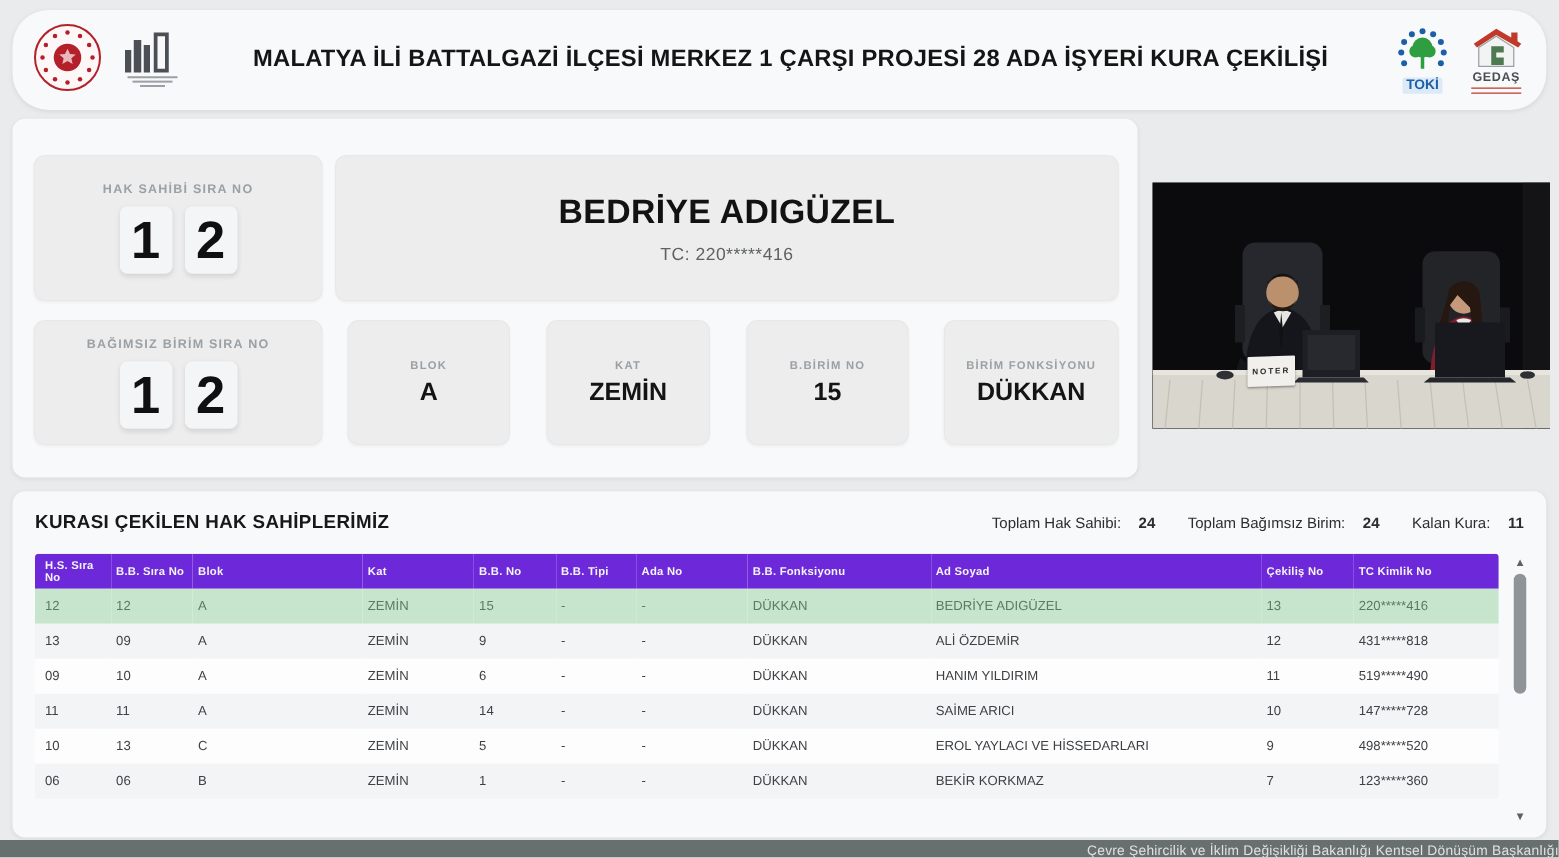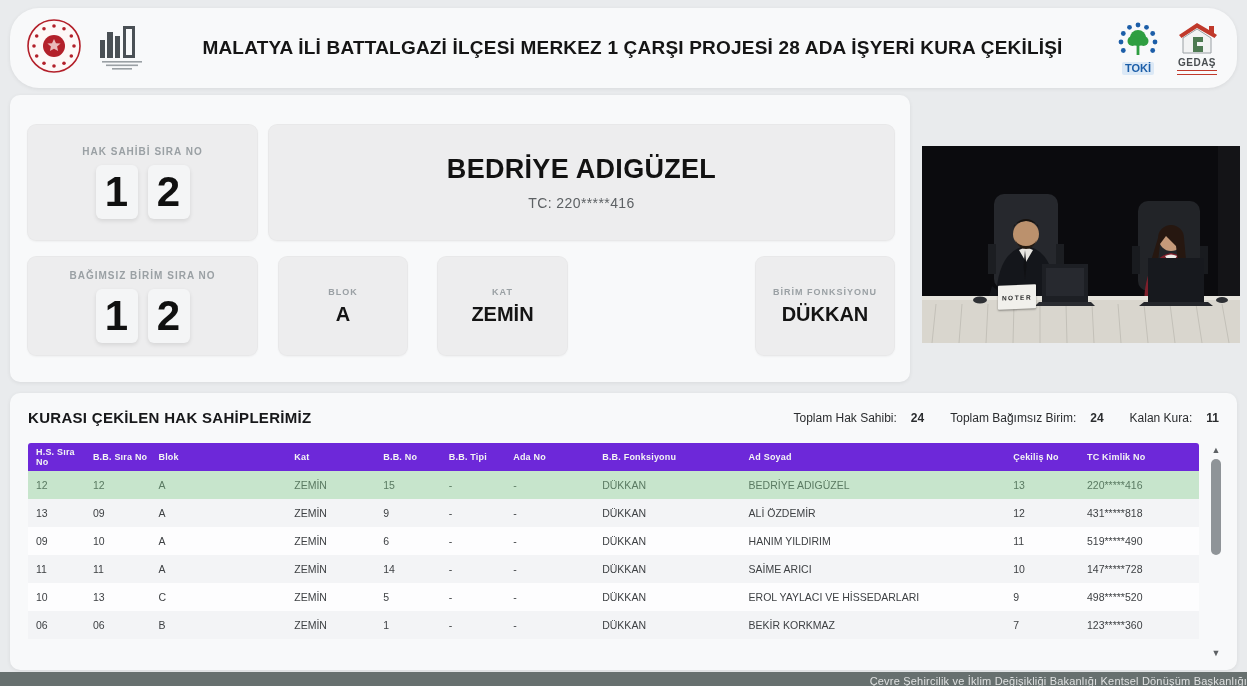--- a/index.html
+++ b/index.html
@@ -192,20 +192,24 @@
   </div>
 
   <div id="card-blok" class="card">
     <div class="card-label small-label">BLOK</div>
     <div class="card-value">A</div>
   </div>
   <div id="card-kat" class="card">
     <div class="card-label small-label">KAT</div>
     <div class="card-value">ZEMİN</div>
   </div>
+  <div id="card-birim" class="card">
+    <div class="card-label small-label">B.BİRİM NO</div>
+    <div class="card-value">15</div>
+  </div>
   <div id="card-fonk" class="card">
     <div class="card-label small-label">BİRİM FONKSİYONU</div>
     <div class="card-value">DÜKKAN</div>
   </div>
 </section>
 
 <div id="video-feed">
   <svg width="318" height="197" viewBox="0 0 318 197">
     <rect width="318" height="197" fill="#0b0b0e"></rect>
     <rect x="296" y="0" width="22" height="197" fill="#141417"></rect>

